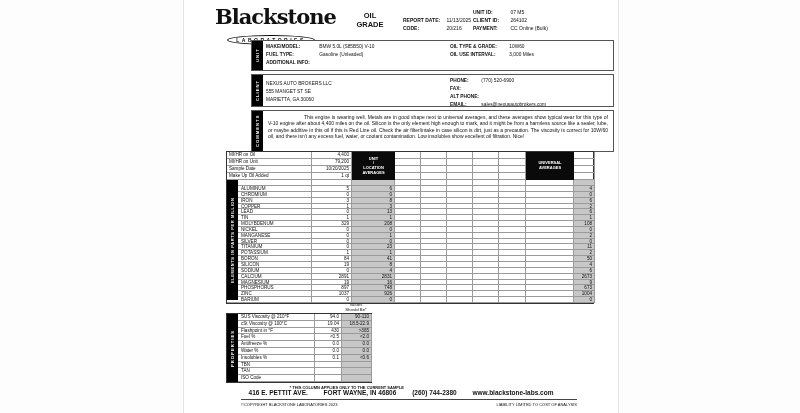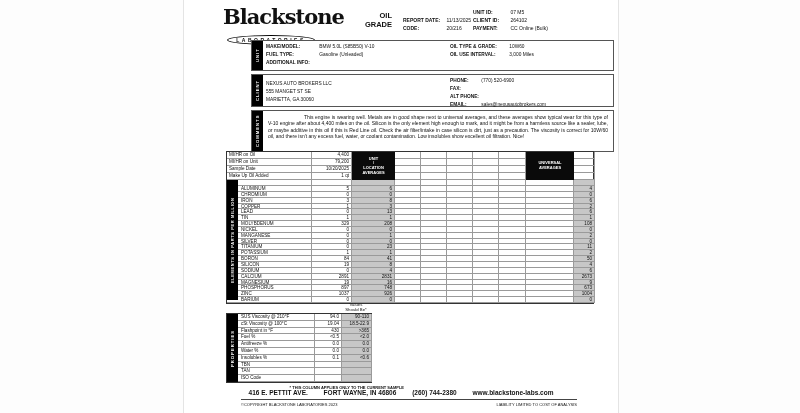--- a/index.html
+++ b/index.html
@@ -2,23 +2,23 @@
 <html><head>
 <meta charset="utf-8">
 <style>
   * { margin:0; padding:0; box-sizing:border-box; }
   html,body { width:800px; height:413px; background:#fff; font-family:"Liberation Sans", sans-serif; color:#111; }
   #canvas { position:relative; width:800px; height:413px; background:#fdfdfd; overflow:hidden; }
   #page { position:absolute; left:183px; top:0; width:436px; height:413px; background:#fff; border-left:1px solid #e4e4e4; border-right:1px solid #e4e4e4; }
 
   
   #logo { position:absolute; left:31px; top:6px; width:112px; height:34px; text-align:center; }
-  #logo .word { font-family:"DejaVu Serif", serif; font-weight:bold; font-size:21px; letter-spacing:-1px; line-height:22px;margin-left:8px; }
+  #logo .word { font-family:"DejaVu Serif", serif; font-weight:bold; font-size:21px; letter-spacing:-1px; line-height:22px; }
   #logo .oval { display:inline-block; margin-top:-6px; border:1.5px solid #000; border-radius:50%; padding:1px 8px; font-size:5px; font-weight:bold; letter-spacing:2.5px; background:#fff; }
-  #report-title { position:absolute; left:164px; top:11px; width:44px; text-align:right; font-weight:bold; font-size:7.5px; line-height:9px; }
+  #report-title { position:absolute; left:164px; top:11px; width:44px; text-align:center; font-weight:bold; font-size:7.5px; line-height:9px; }
   .metablock { position:absolute; font-size:5px; line-height:8px; white-space:nowrap; }
   #meta1 { left:219px; top:16px; }
   #meta2 { left:289px; top:8px; }
   .mlabel { font-weight:bold; display:inline-block; }
   #meta1 .mlabel { width:42px; }
   #meta2 .mlabel { width:36px; }
 
   
   .secbox { position:absolute; left:67px; width:363px; border:1px solid #555; background:#fff; }
   #unit-box { top:40px; height:31px; }

